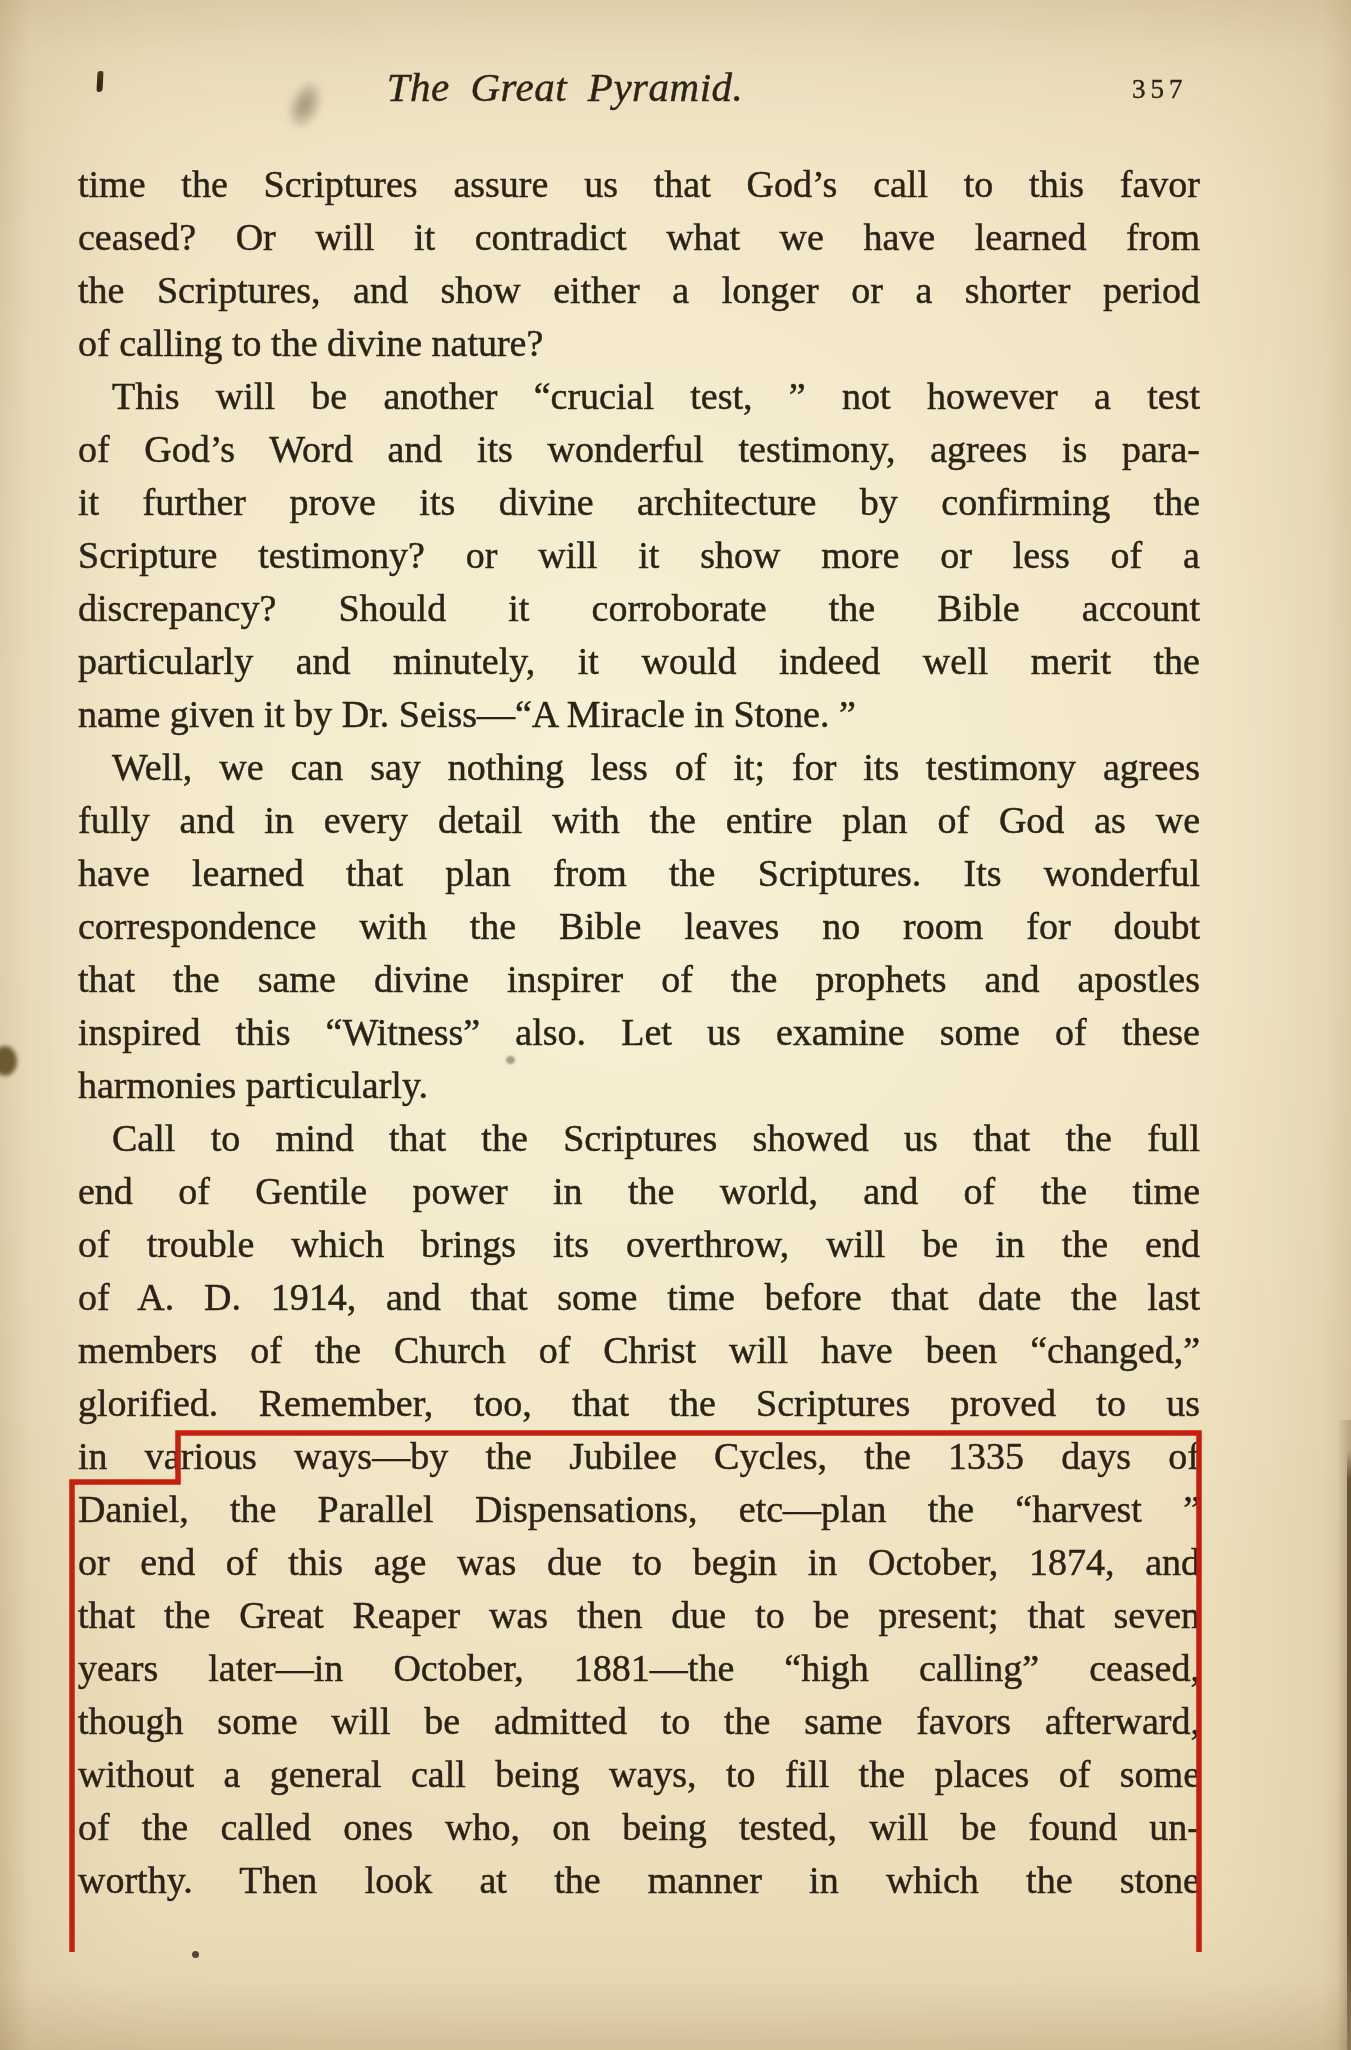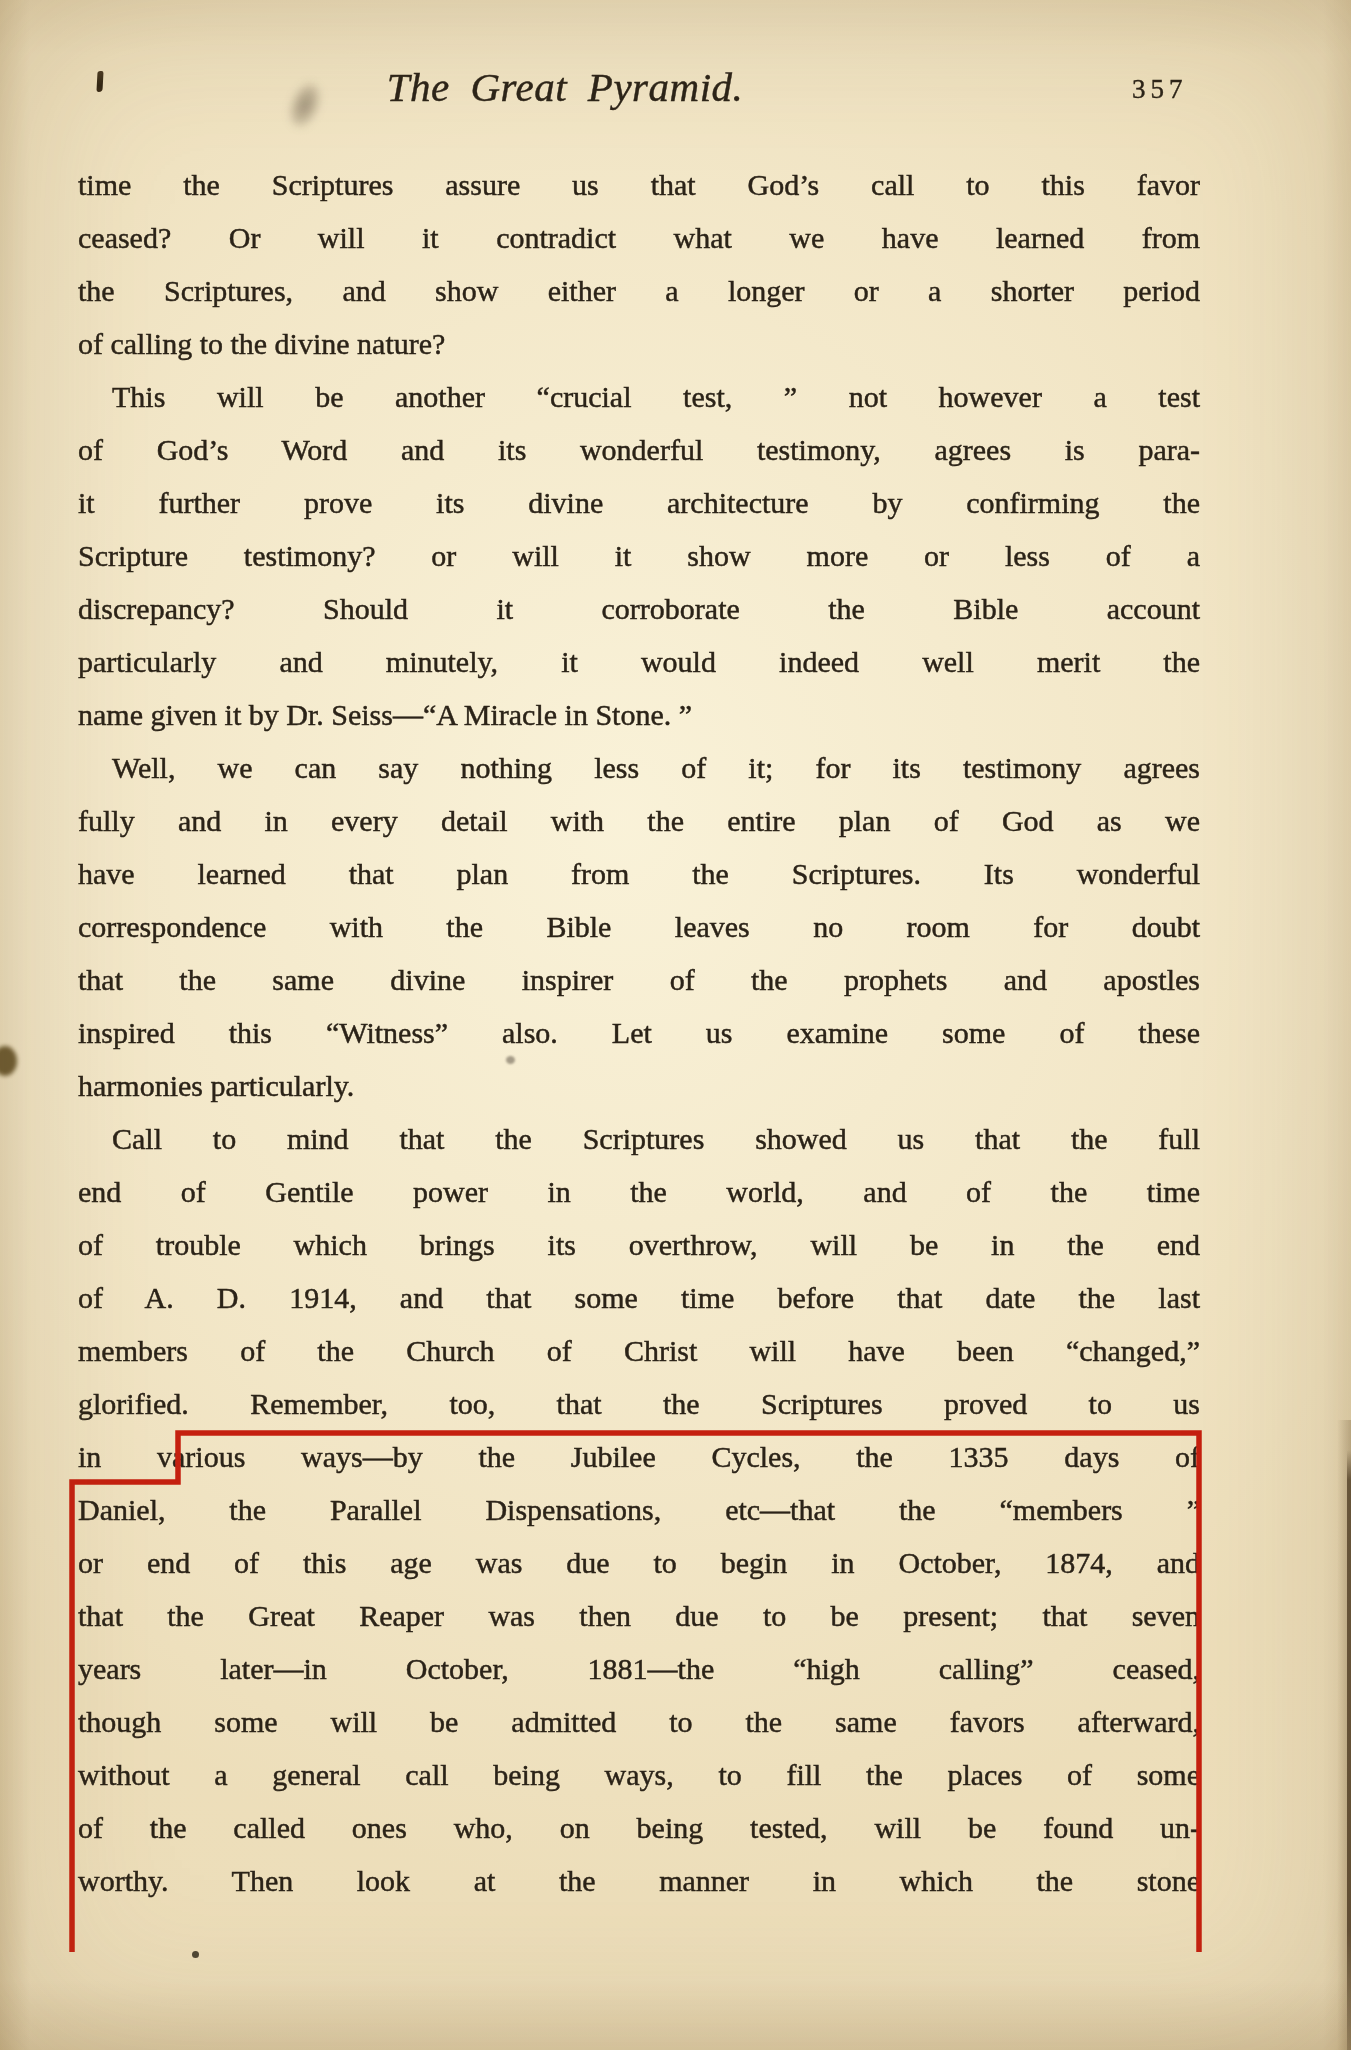--- a/index.html
+++ b/index.html
@@ -30,21 +30,21 @@
     -webkit-text-stroke: 0.4px #2b2318;
   }
   .page-number {
     position: absolute; top: 74px; left: 1132px;
     font-size: 27px; letter-spacing: 5px; color: #2b2318;
     -webkit-text-stroke: 0.4px #2b2318;
   }
 
   .body-text {
     position: absolute; left: 78px; top: 158px; width: 1122px;
-    color: #2b2318; font-size: 30px;
+    color: #2b2318; font-size: 38px;
   }
   .line {
     height: 53px; line-height: 53px;
     text-align: justify; text-align-last: justify;
     white-space: normal;
     -webkit-text-stroke: 0.45px #2b2318;
   }
   .line.indent { padding-left: 34px; }
   .line.end { text-align-last: left; }
 
@@ -113,21 +113,21 @@
       <div class="line">that the same divine inspirer of the prophets and apostles</div>
       <div class="line">inspired this “Witness” also. Let us examine some of these</div>
       <div class="line end">harmonies particularly.</div>
       <div class="line indent">Call to mind that the Scriptures showed us that the full</div>
       <div class="line">end of Gentile power in the world, and of the time</div>
       <div class="line">of trouble which brings its overthrow, will be in the end</div>
       <div class="line">of A. D. 1914, and that some time before that date the last</div>
       <div class="line">members of the Church of Christ will have been “changed,”</div>
       <div class="line">glorified. Remember, too, that the Scriptures proved to us</div>
       <div class="line">in various ways—by the Jubilee Cycles, the 1335 days of</div>
-      <div class="line">Daniel, the Parallel Dispensations, etc—that the “members ”</div>
+      <div class="line">Daniel, the Parallel Dispensations, etc—plan the “harvest ”</div>
       <div class="line">or end of this age was due to begin in October, 1874, and</div>
       <div class="line">that the Great Reaper was then due to be present; that seven</div>
       <div class="line">years later—in October, 1881—the “high calling” ceased,</div>
       <div class="line">though some will be admitted to the same favors afterward,</div>
       <div class="line">without a general call being ways, to fill the places of some</div>
       <div class="line">of the called ones who, on being tested, will be found un-</div>
       <div class="line">worthy. Then look at the manner in which the stone</div>
     </div>
 
   <svg class="red-box" width="1351" height="2050" viewBox="0 0 1351 2050">

